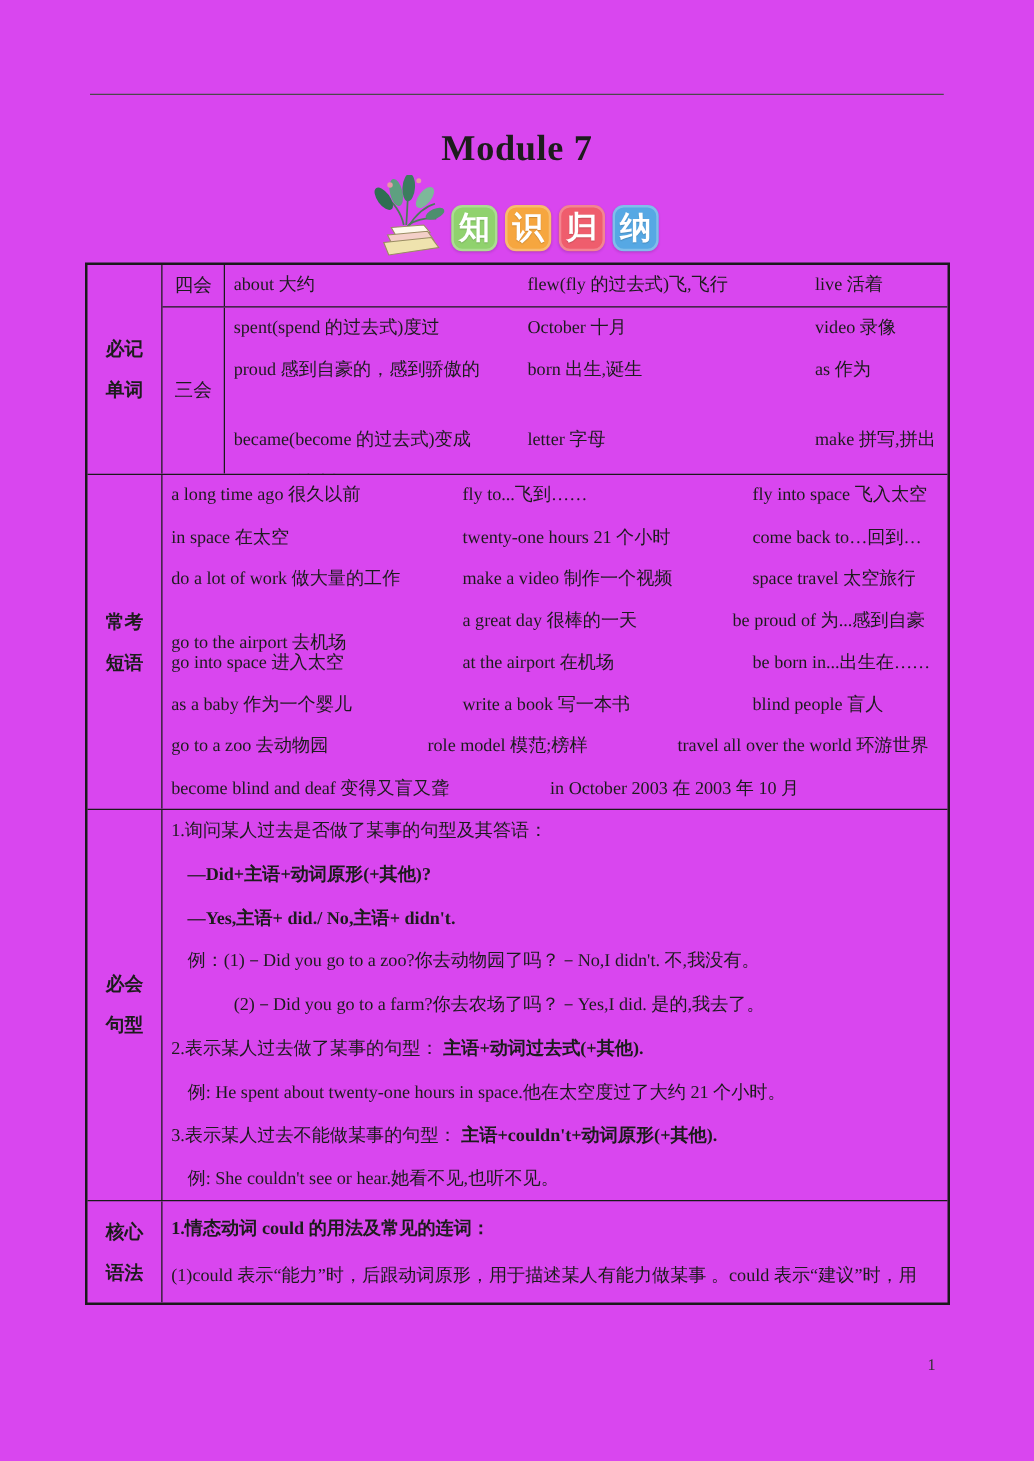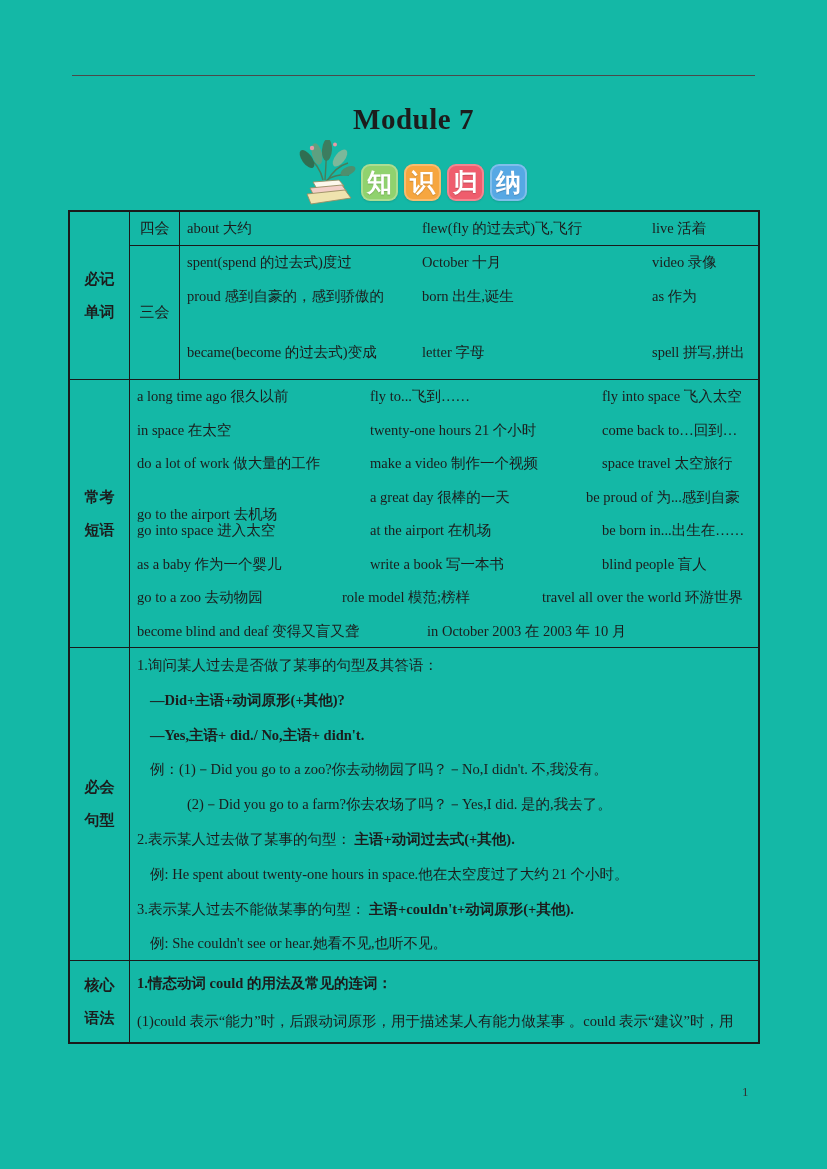--- a/index.html
+++ b/index.html
@@ -1,21 +1,21 @@
 <!DOCTYPE html>
 <html><head>
 <meta charset="utf-8">
 <style>
   * { box-sizing: border-box; margin: 0; padding: 0; }
   html,body { background:#e9e9e9; }
   .page {
     position: relative;
     width: 827px; height: 1169px;
     margin: 0 auto;
-    background: #14b8a6;
+    background: #d946ef;
     font-family: "Liberation Serif", "DejaVu Serif", serif;
     color: #1c1c1c;
     overflow: hidden;
   }
   .top-rule {
     position: absolute; left: 72px; top: 75px; width: 683px;
     border-top: 1px solid #4a4a4a;
   }
   .doc-title {
     position: absolute; top: 103px; left: 0; width: 100%;
@@ -135,21 +135,21 @@
                 <span style="left: 472px;">video  录像</span>
               </div>
               <div class="tline" style="height: 33.5px; line-height: 33.5px;">
                 <span style="left: 7px;">proud  感到自豪的，感到骄傲的</span>
                 <span style="left: 242px;">born  出生,诞生</span>
                 <span style="left: 472px;">as  作为</span>
               </div>
               <div class="tline" style="height: 33.5px; line-height: 33.5px; margin-top: 23px;">
                 <span style="left: 7px;">became(become  的过去式)变成</span>
                 <span style="left: 242px;">letter  字母</span>
-                <span style="left: 472px;">spell  拼写,拼出</span>
+                <span style="left: 472px;">make  拼写,拼出</span>
               </div>
               <div class="tline" style="height: 33.5px; line-height: 33.5px;">
                 <span style="left: 14px;">herself 她自己</span>
               </div>
             </div>
           </div>
         </div>
       </div>
       <div class="section bt" style="height: 268px;">
         <div class="label-col">
@@ -187,21 +187,21 @@
             <span style="left: 7px;">as a baby  作为一个婴儿</span>
             <span style="left: 472px;">blind  people  盲人</span>
           </div>
           <div class="tline" style="height: 33.5px; line-height: 33.5px;">
             <span style="left: 7px;">go to a zoo  去动物园</span>
             <span style="left: 212px;">role model  模范;榜样</span>
             <span style="left: 412px;">travel all  over  the  world  环游世界</span>
           </div>
           <div class="tline" style="height: 33.5px; line-height: 33.5px;">
             <span style="left: 7px;">become  blind  and deaf 变得又盲又聋</span>
-            <span style="left: 297px;">in  October  2003  在 2003  年 10 月</span>
+            <span style="left: 310px;">in  October  2003  在 2003  年 10 月</span>
           </div>
         </div>
       </div>
       <div class="section bt" style="height: 313px;">
         <div class="label-col">
           <div>必会</div>
           <div>句型</div>
         </div>
         <div class="cell-content">
           <div class="rline" style="height: 34.8px; line-height: 34.8px; padding-left: 7px;"><span>1.询问某人过去是否做了某事的句型及其答语：</span></div>

